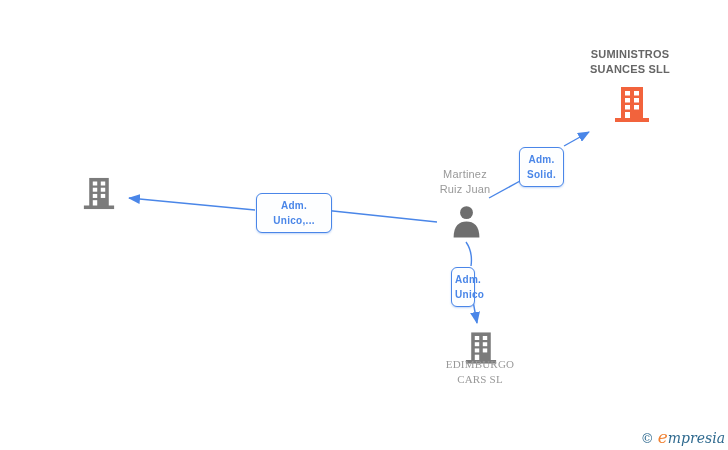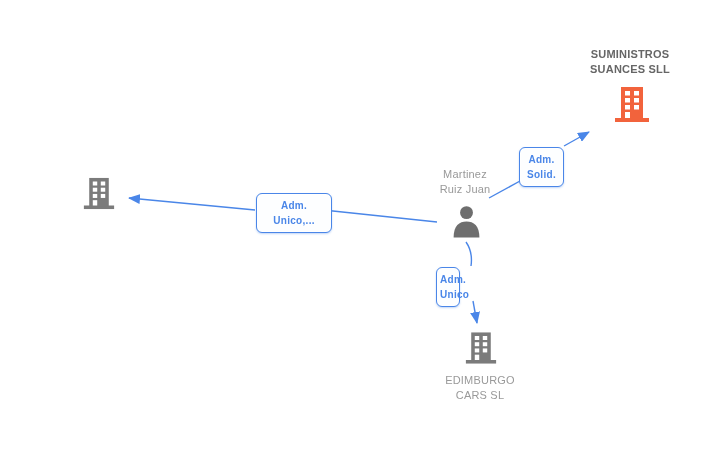--- a/index.html
+++ b/index.html
@@ -24,32 +24,32 @@
   .co-gray{color:var(--building-gray);}
   .person-gray{color:var(--person-gray);}
   
   #lbl-suministros{left:576px;top:47px;width:108px;}
   #ico-suministros{left:614px;top:86px;width:36px;height:37px;}
   #lbl-pinturas{left:55px;top:125px;width:84px;}
   #ico-pinturas{left:83px;top:177px;width:32px;height:33px;}
   #lbl-martinez{left:431px;top:167px;width:68px;}
   #ico-martinez{left:452px;top:205px;width:29px;height:33px;}
   #ico-edimburgo{left:465px;top:331px;width:32px;height:34px;}
-  #lbl-edimburgo{left:438px;top:373px;width:84px;}
+  #lbl-edimburgo{left:438px;top:357px;width:84px;font-family:Liberation Serif, serif;}
   
   .edge-label{
     position:absolute;z-index:3;box-sizing:border-box;
     background:#fdfeff;border:1px solid var(--accent);border-radius:6px;
     box-shadow:0 1px 2px rgba(74,134,232,.35), inset 0 0 0 1px rgba(255,255,255,.9);
     color:var(--accent);font-size:10px;font-weight:bold;line-height:15px;
     text-align:center;padding:4px 3px;letter-spacing:.3px;
   }
   #edge-label-solid{left:519px;top:147px;width:45px;}
   #edge-label-unico-multi{left:256px;top:193px;width:76px;}
-  #edge-label-unico{left:436px;top:267px;width:24px;}
+  #edge-label-unico{left:451px;top:267px;width:24px;}
   
   #watermark{
     position:absolute;right:3px;bottom:3px;z-index:4;white-space:nowrap;
     font-family:"DejaVu Serif",serif;
   }
   #watermark .wm-copy{font-size:13px;color:var(--watermark-blue);font-style:normal;margin-right:4px;}
   #watermark .wm-e{font-size:17px;color:var(--watermark-orange);font-style:italic;}
   #watermark .wm-rest{font-size:14px;color:var(--watermark-blue);font-style:italic;}
 </style>
 </head>
@@ -137,14 +137,17 @@
         </g>
       </svg>
     </span>
   </div>
   <div id="lbl-edimburgo" class="node-label">EDIMBURGO CARS SL</div>
 
   <div id="edge-label-solid" class="edge-label">Adm. Solid.</div>
   <div id="edge-label-unico-multi" class="edge-label">Adm. Unico,...</div>
   <div id="edge-label-unico" class="edge-label">Adm. Unico</div>
 
+  <div id="watermark">
+    <span class="wm-copy">©</span><span class="wm-e">e</span><span class="wm-rest">mpresia</span>
+  </div>
 
 </div>
 
 </body></html>

